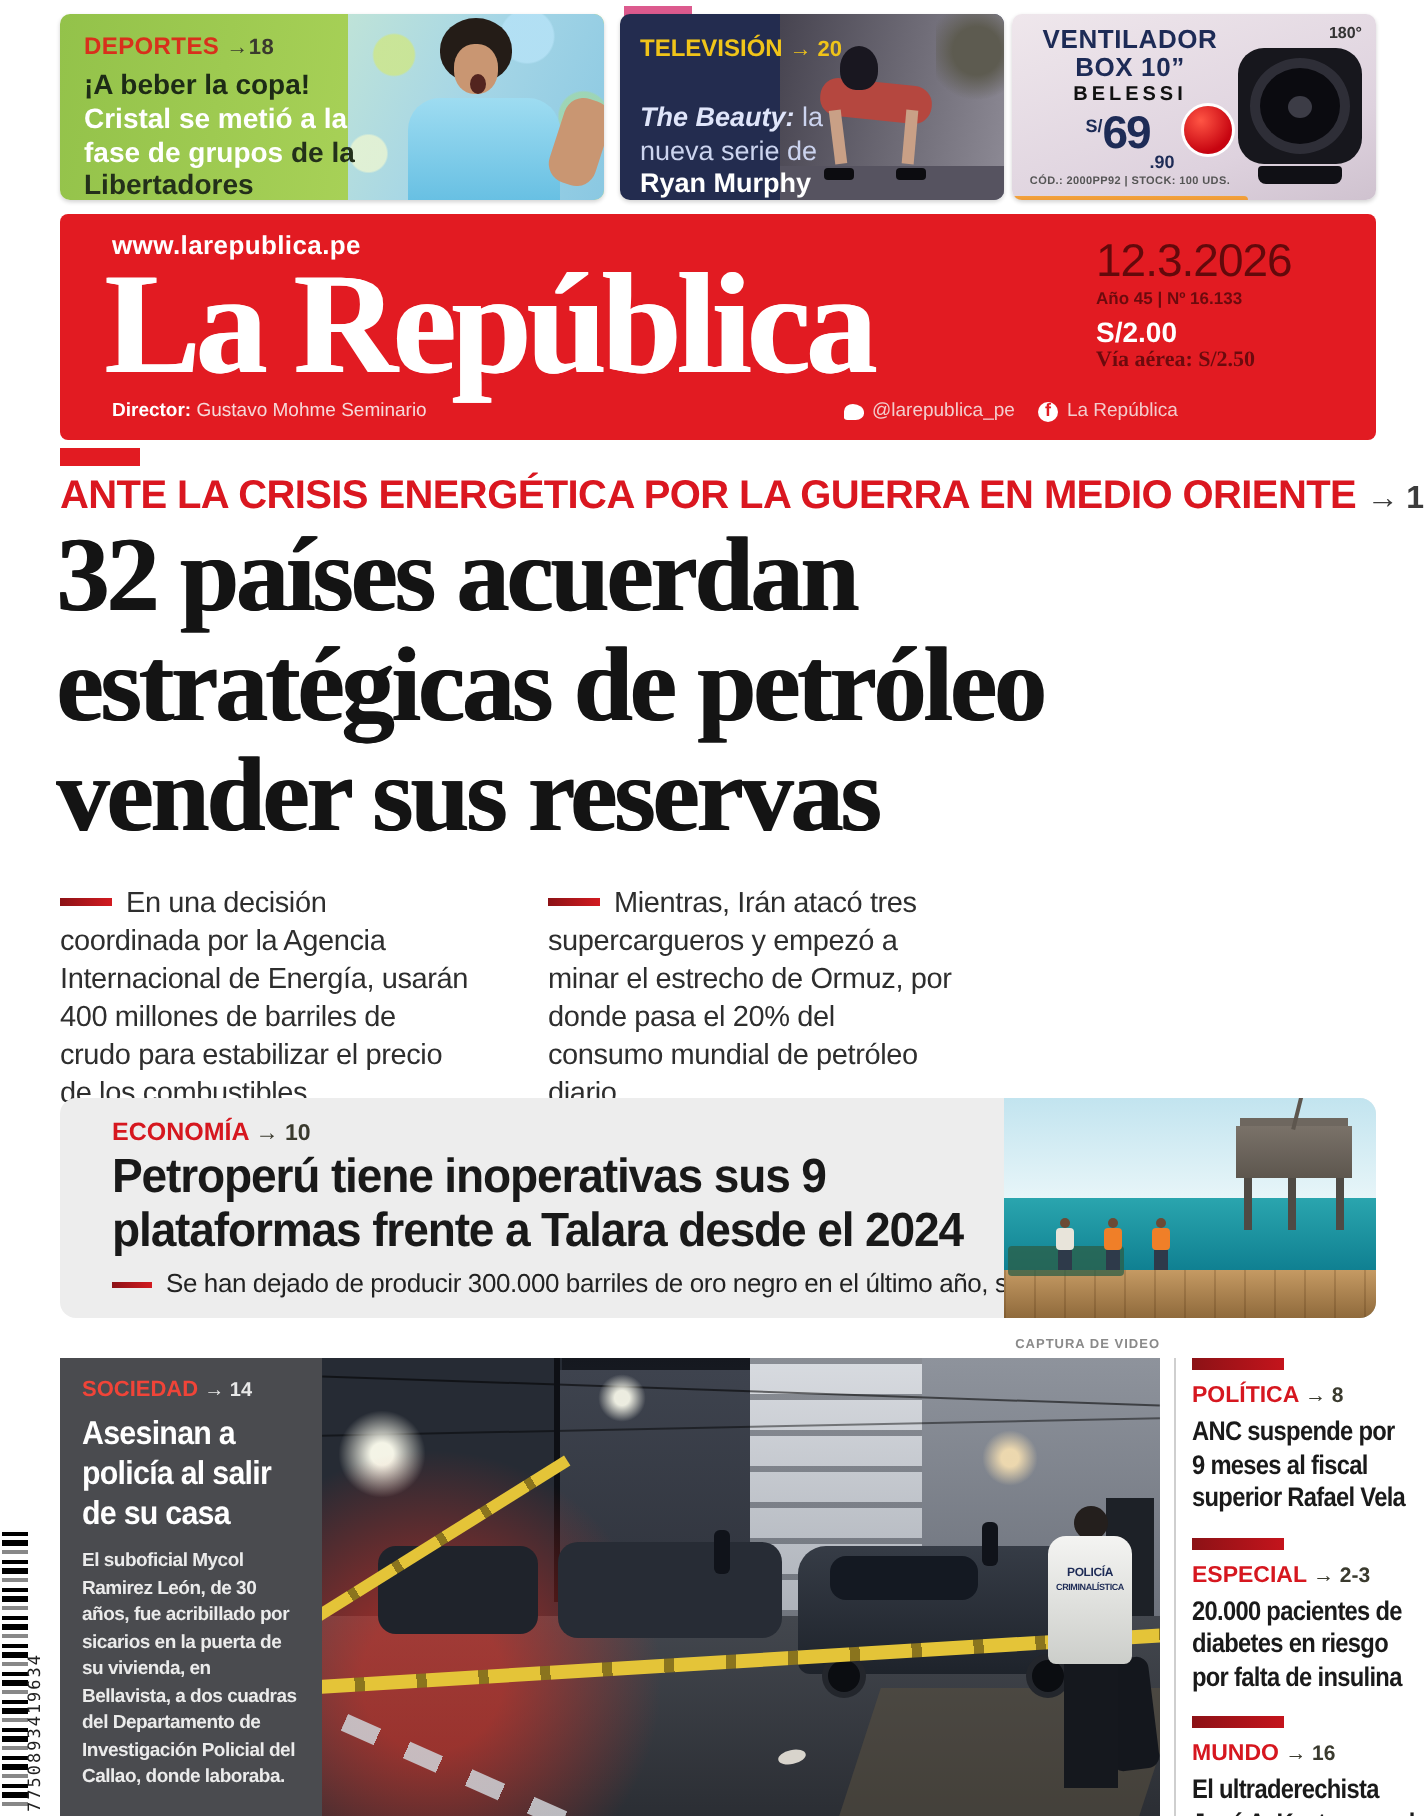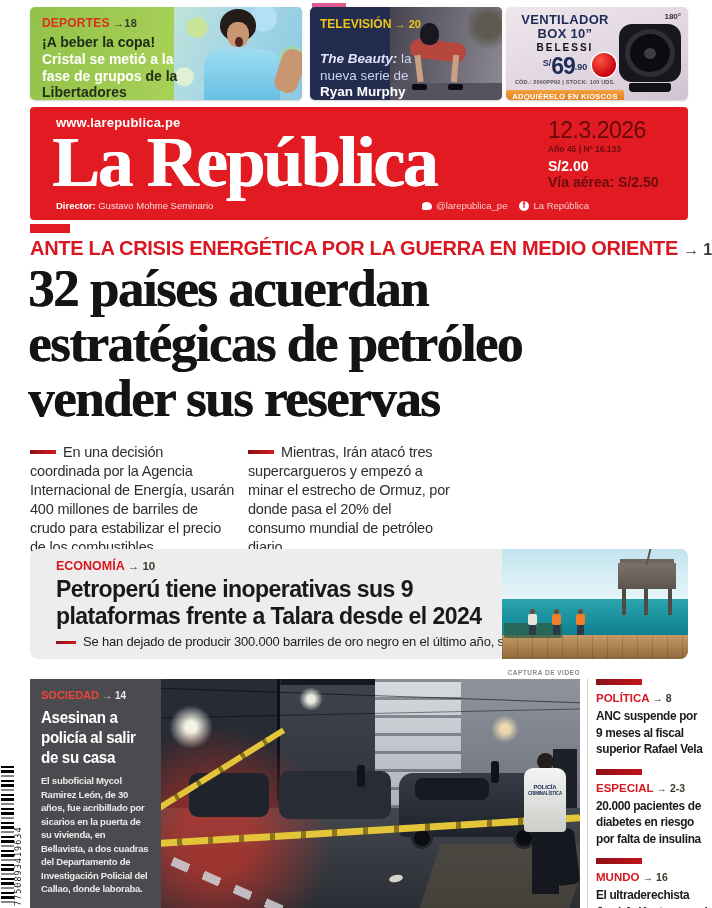--- a/index.html
+++ b/index.html
@@ -56,21 +56,21 @@
   .tv-bold { font-weight:800; color:#fff; }
 
   .promo-ad { left:506px; width:182px; background:linear-gradient(160deg,#efe7ec 0%,#ded2de 70%,#cfc2cf 100%); }
   .ad-degree { position:absolute; right:7px; top:5px; font-size:8px; font-weight:700; color:#333; }
   .ad-col { position:absolute; left:0; top:6px; width:118px; text-align:center; }
   .ad-title { font-size:13px; line-height:14px; font-weight:800; color:#1d2b56; letter-spacing:.3px; }
   .ad-brand { font-size:10px; line-height:12px; font-weight:800; color:#111; letter-spacing:2px; margin-top:1px; }
   .ad-price { display:flex; justify-content:center; align-items:flex-start; margin-top:1px; color:#1d2b56; position:relative; }
   .ad-cur { font-size:9px; font-weight:800; margin-top:3px; }
   .ad-num { font-size:23px; line-height:22px; font-weight:800; letter-spacing:-1px; }
-  .ad-cents { font-size:9px; font-weight:800; margin-top:7px; }
+  .ad-cents { font-size:9px; font-weight:800; margin-top:21px; }
   .ad-badge { position:absolute; right:8px; top:-2px; width:24px; height:24px; border-radius:50%;
     background:radial-gradient(circle at 35% 30%, #f54, #c70410 70%); box-shadow:0 0 0 1.5px #fff; }
   .ad-code { font-size:5.5px; color:#555; font-weight:700; margin-top:2px; letter-spacing:.2px; }
   .ad-cta { display:inline-block; margin-top:3px; padding:2px 6px; font-size:7.5px; font-weight:800; color:#fff;
     background:linear-gradient(#f2a23c,#e0761c); border-radius:2px; letter-spacing:.3px; }
   .fan { position:absolute; right:7px; top:17px; width:62px; height:68px; }
   .fan-body { position:absolute; left:0; top:0; width:62px; height:58px; background:#17171d; border-radius:13px; }
   .fan-ring { position:absolute; left:6px; top:5px; width:50px; height:48px; border-radius:50%; border:5px solid #2e2e37; background:#0b0b10; }
   .fan-hub { position:absolute; left:25px; top:24px; width:12px; height:11px; border-radius:50%; background:#3c3c46; }
   .fan-base { position:absolute; left:10px; bottom:0; width:42px; height:9px; background:#101015; border-radius:2px 2px 4px 4px; }
@@ -84,29 +84,29 @@
   .mh-director b { color:#fff; }
   .mh-social { position:absolute; left:392px; bottom:9px; font-size:9.5px; color:#f3cccc; display:flex; align-items:center; gap:4px; }
   .tw-icon { display:inline-block; width:10px; height:8px; background:#fff; border-radius:65% 80% 60% 25%; }
   .fb-icon { display:inline-block; width:10px; height:10px; background:#fff; border-radius:50%; position:relative; margin-left:8px; }
   .fb-icon::after { content:"f"; position:absolute; left:3px; top:-1px; font-size:9px; font-weight:800; color:#e21b22; }
   .mh-right { position:absolute; right:14px; top:11px; width:126px; }
   .mh-day { font-size:24px; line-height:25px; font-weight:400; color:#fff; }
   .mh-date { font-size:23px; line-height:24px; font-weight:400; color:rgba(30,0,0,.65); letter-spacing:-.5px; }
   .mh-edition { font-size:8.5px; color:rgba(30,0,0,.6); font-weight:700; margin-top:2px; }
   .mh-price { font-size:14px; font-weight:800; color:#fff; margin-top:4px; }
-  .mh-air { font-size:14px; font-weight:800; color:rgba(30,0,0,.6); }
+  .mh-air { font-size:11px; font-weight:800; color:rgba(30,0,0,.6);font-family:Liberation Serif, serif; }
 
   
   .kicker-bar { position:absolute; left:30px; top:224px; width:40px; height:9px; background:#e21b22; }
   .kicker { position:absolute; left:30px; top:237px; width:670px; font-size:20px; font-weight:800; color:#da1720; letter-spacing:-.3px; white-space:nowrap; }
   .kicker-pg { font-size:16px; font-weight:700; color:#3c3c3c; }
   .headline { position:absolute; left:28px; top:261px; width:668px; font-family:"Liberation Serif", serif; font-weight:700;
     color:#141414; font-size:53px; line-height:55px; letter-spacing:-1.5px; text-shadow:.6px 0 0 #141414; }
-  .cols { position:absolute; left:30px; top:443px; width:660px; display:grid; grid-template-columns:204px 204px 204px; column-gap:14px; }
+  .cols { position:absolute; left:30px; top:443px; width:660px; display:grid; grid-template-columns:204px 204px 204px; column-gap:40px; }
   .col { font-size:14.5px; line-height:19px; color:#2e2e2e; letter-spacing:-.2px; }
   .dash { display:inline-block; width:26px; height:4px; background:linear-gradient(90deg,#8c1216,#d21a20); vertical-align:3px; margin-right:7px; }
 
   
   .econ { position:absolute; left:30px; top:549px; width:658px; height:110px; background:#ededed; border-radius:8px; overflow:hidden; }
   .econ-label { position:absolute; left:26px; top:10px; font-size:12.5px; font-weight:800; color:#d6171f; }
   .econ-label .lbl-pg { font-size:11.5px; }
   .econ-headline { position:absolute; left:26px; top:26px; width:460px; font-size:24px; line-height:27px; font-weight:800;
     color:#191919; letter-spacing:-.6px; transform:scaleX(.96); transform-origin:left; white-space:nowrap; }
   .econ-deck { position:absolute; left:26px; top:85px; width:460px; font-size:13px; color:#222; letter-spacing:-.2px; white-space:nowrap; }

